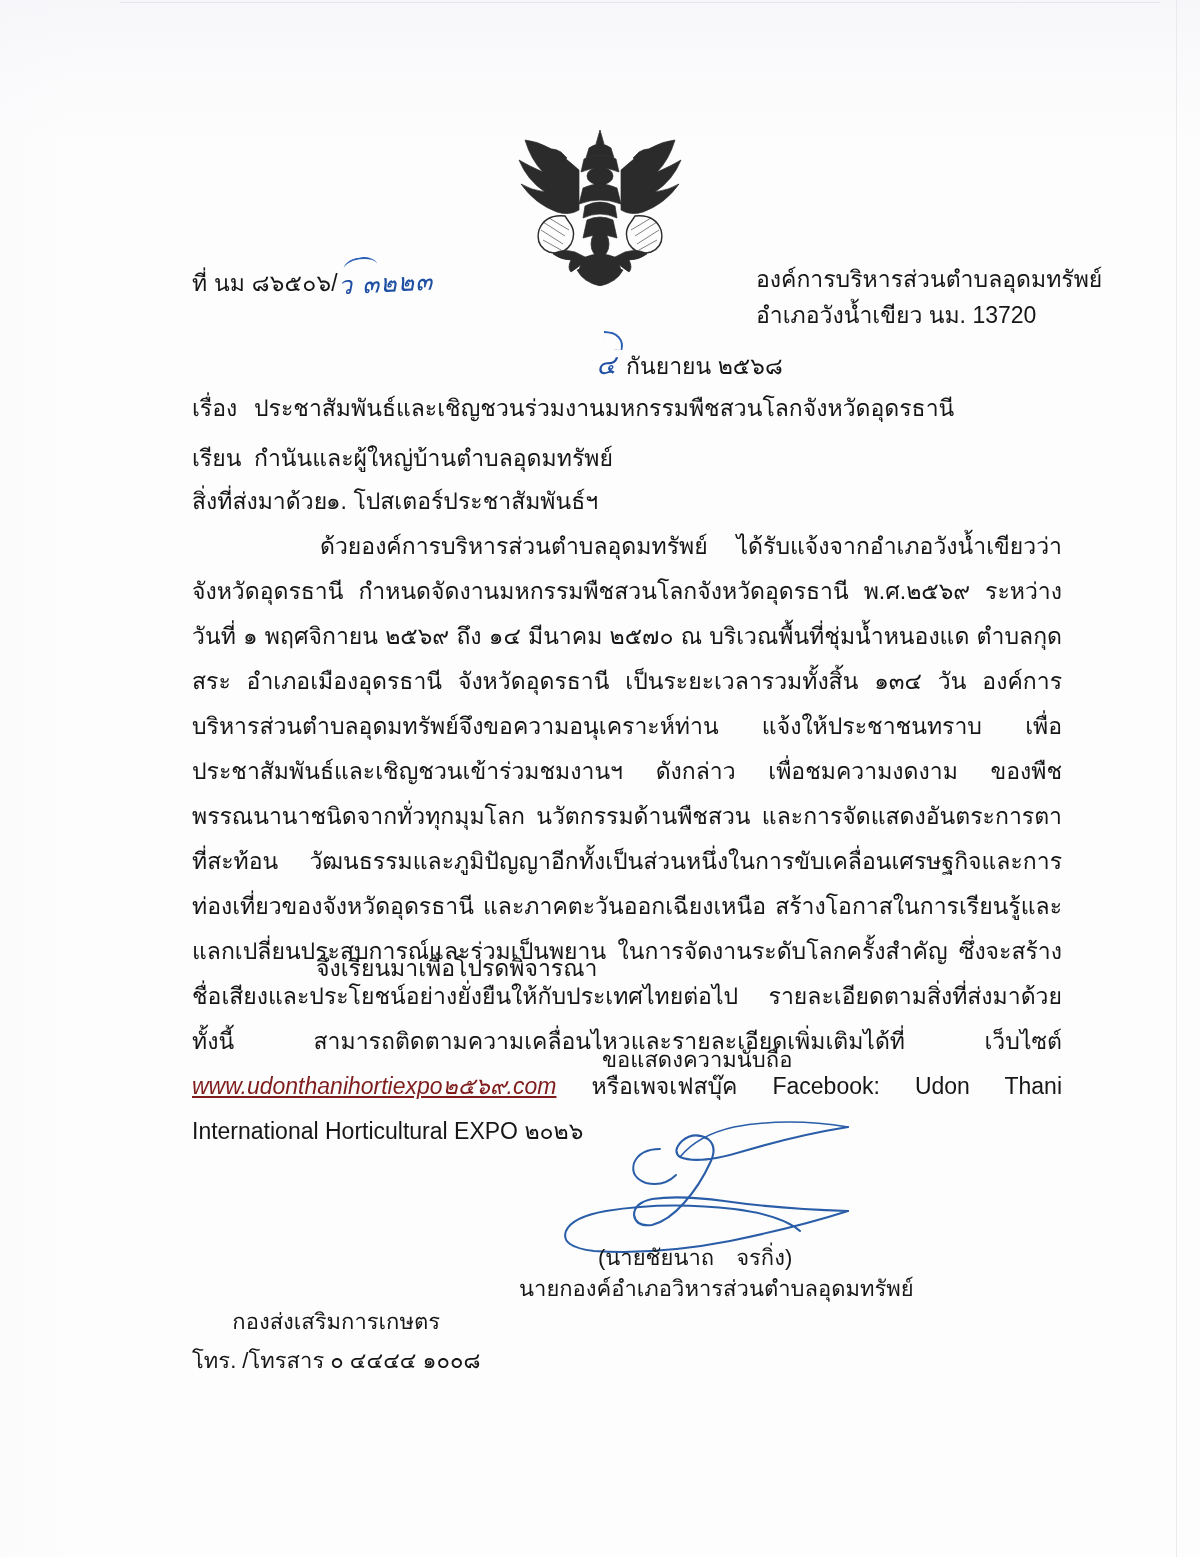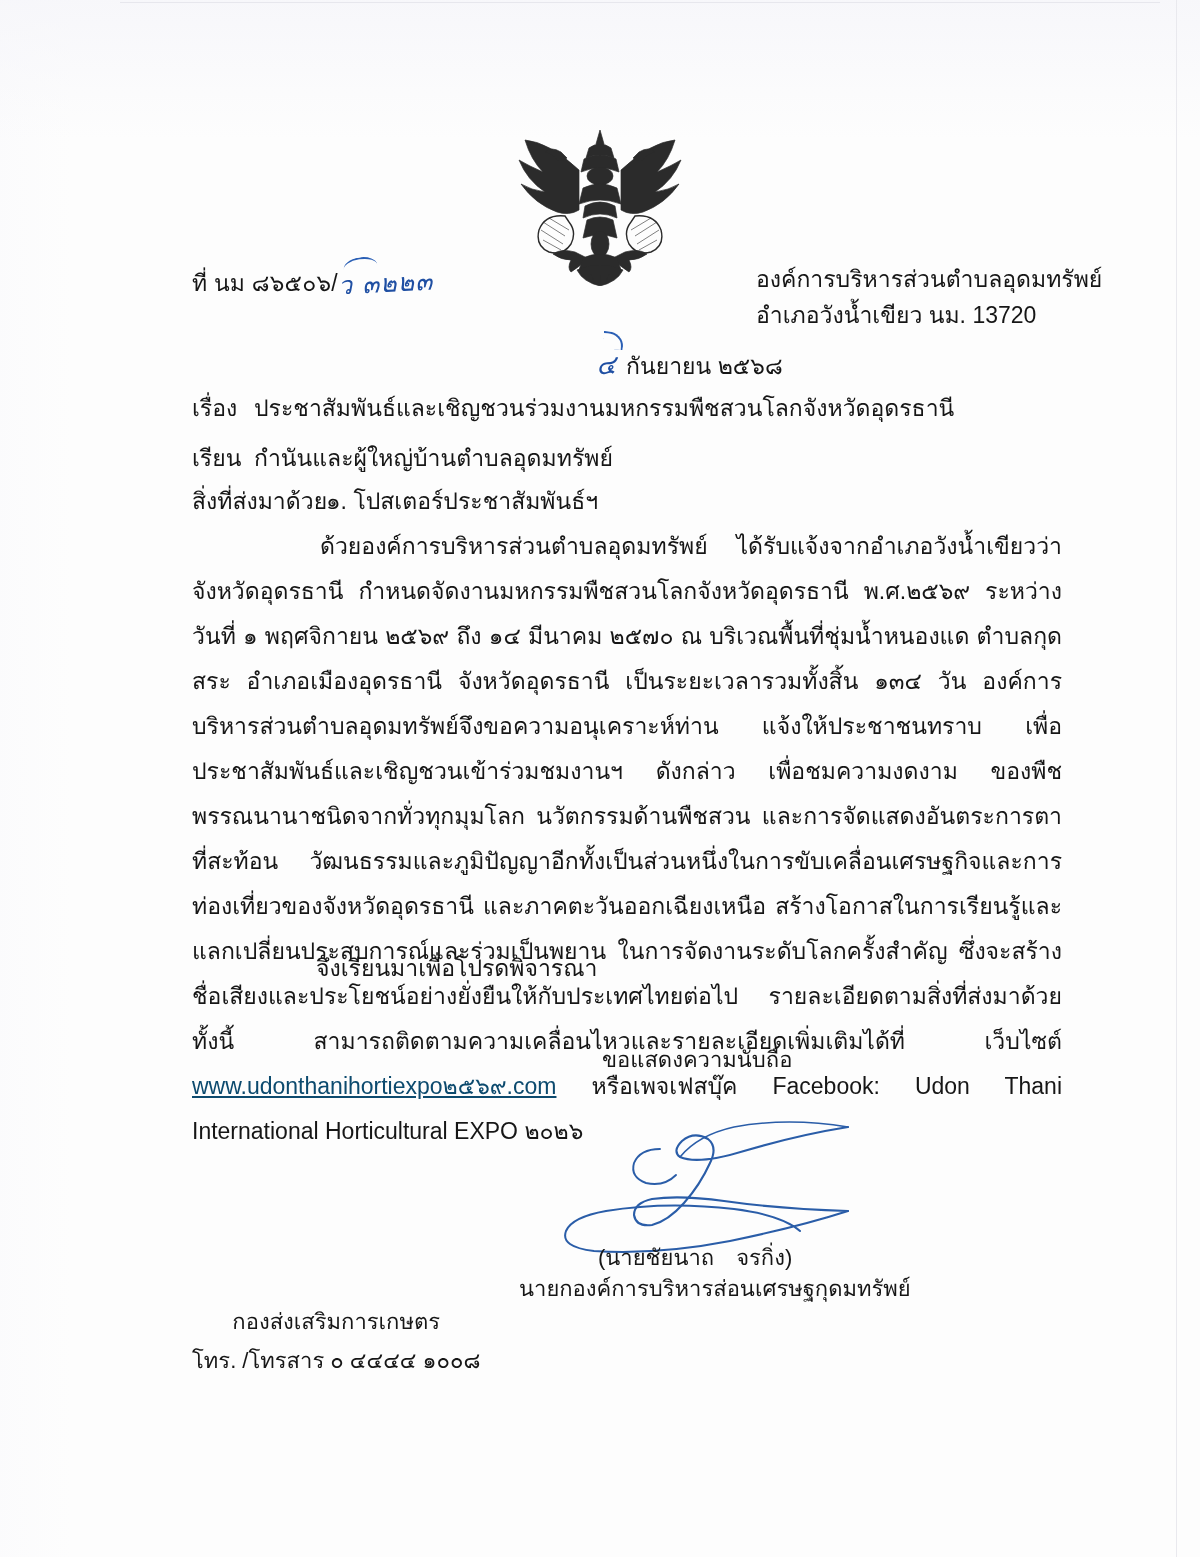--- a/index.html
+++ b/index.html
@@ -150,23 +150,24 @@
     font-size: 23px;
     line-height: 45px;
   }
   .body p {
     margin: 0;
     text-align: justify;
     text-justify: inter-character;
     text-indent: 128px;
   }
   .body a.url {
-    color: #0c4a6e;
+    color: #7f1d1d;
     text-decoration: underline;
     text-underline-offset: 2px;
+    font-style: italic;
   }
 
   .closing {
     position: absolute;
     left: 316px;
     top: 950px;
     font-size: 23px;
   }
 
   .regards {
@@ -311,20 +312,20 @@
                  Q12 142 18 126 Q24 112 58 106 Q118 96 186 104
                  Q234 110 252 126" stroke-width="2.0"></path>
         <path d="M132 52 Q150 30 186 22 Q240 12 300 22" stroke-width="1.6"></path>
       </g>
     </svg>
   </div>
 
   <div class="sig-name">
     <span>(นายชัยนาถ</span><span class="gap"></span><span>จรกิ่ง)</span>
   </div>
-  <div class="sig-title">นายกองค์การบริหารส่อนเศรษฐกุดมทรัพย์</div>
+  <div class="sig-title">นายกองค์อำเภอวิหารส่วนตำบลอุดมทรัพย์</div>
 
   <div class="footer">
     <div>กองส่งเสริมการเกษตร</div>
     <div>โทร. /โทรสาร  ๐ ๔๔๔๔ ๑๐๐๘</div>
   </div>
 
 </div>
 
 </body></html>

